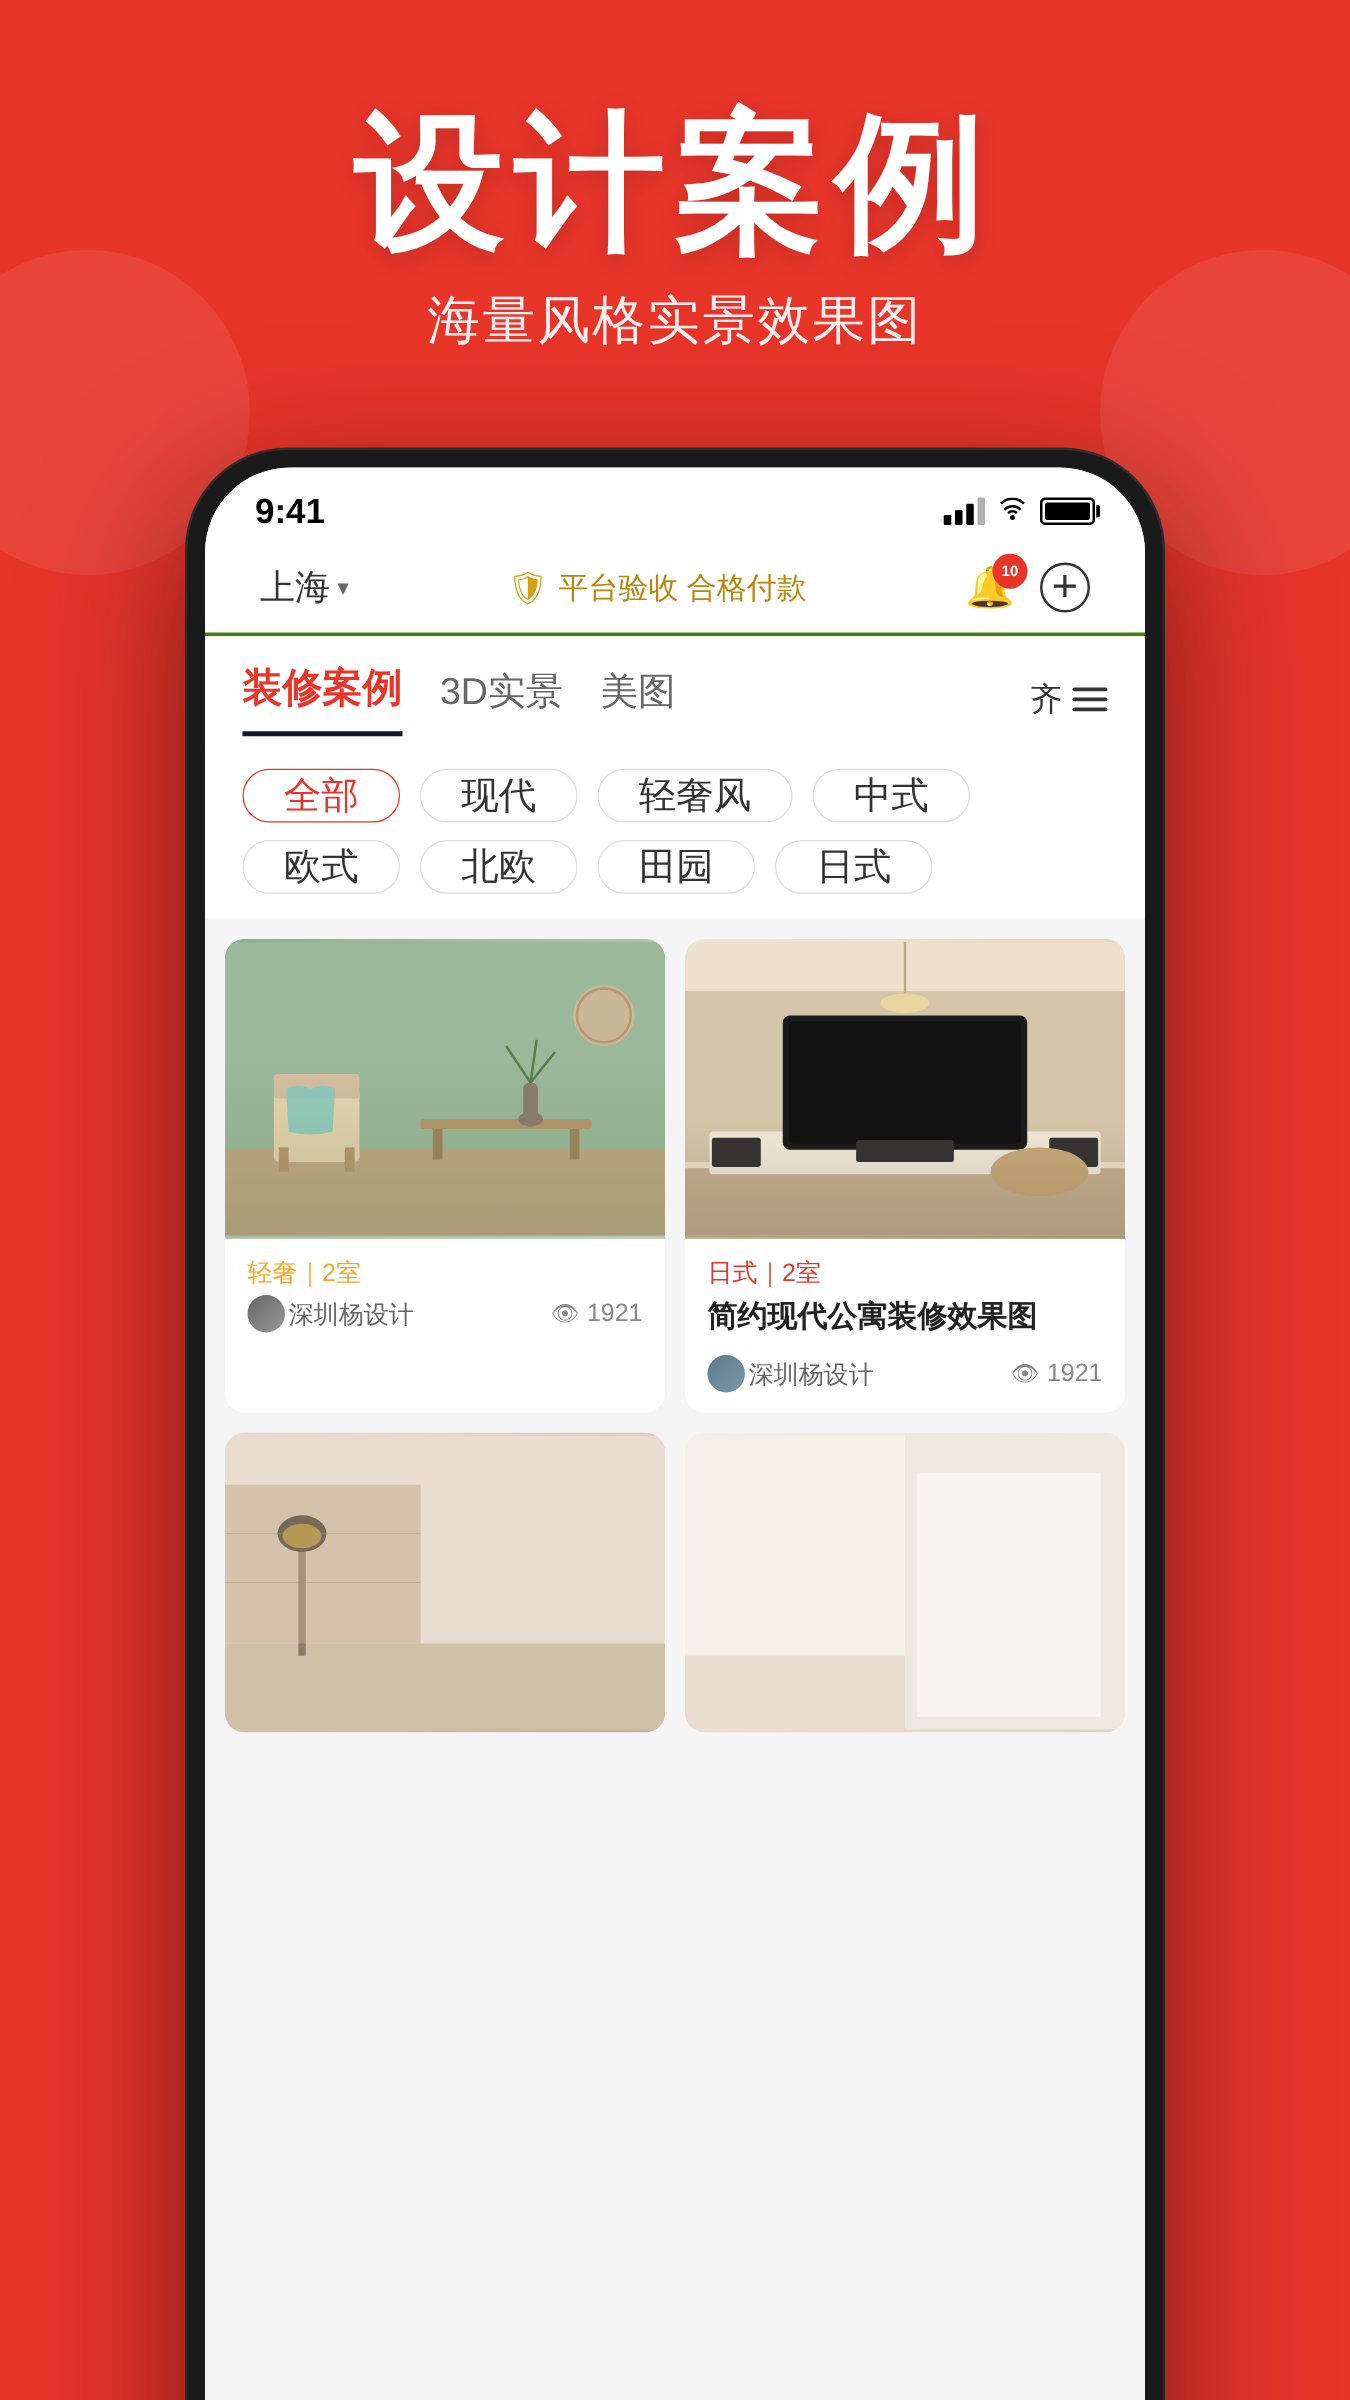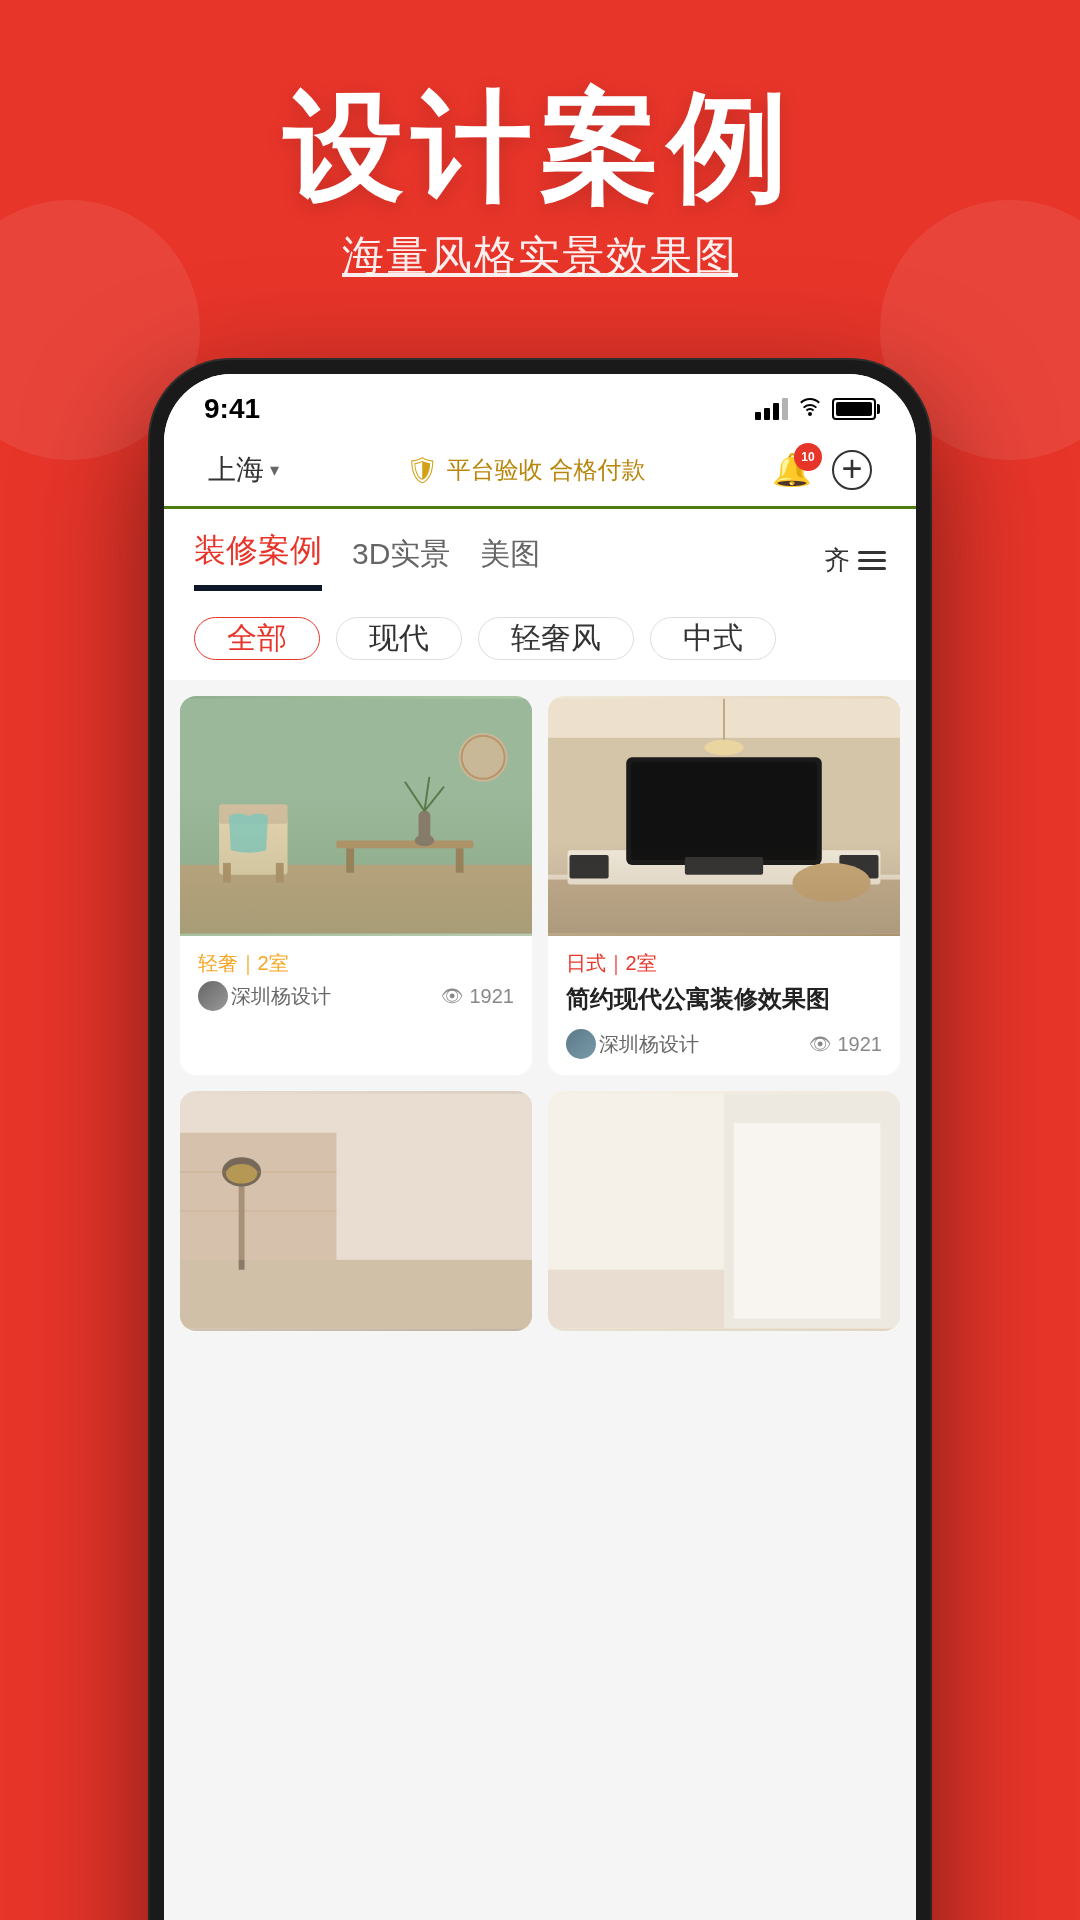--- a/index.html
+++ b/index.html
@@ -54,21 +54,20 @@
       letter-spacing: 8px;
       line-height: 1.1;
       text-shadow: 0 4px 20px rgba(0,0,0,0.15);
     }
     .hero-subtitle {
       font-size: 42px;
       color: rgba(255,255,255,0.92);
       margin-top: 16px;
       font-weight: 400;
       letter-spacing: 2px;
-      text-decoration: underline;
     }
 
     
     .phone-wrapper {
       position: absolute;
       top: 360px;
       left: 50%;
       transform: translateX(-50%);
       width: 780px;
       z-index: 5;
@@ -235,23 +234,23 @@
     .tab-item {
       font-size: 30px;
       color: #666;
       font-weight: 400;
       padding-bottom: 12px;
       white-space: nowrap;
       cursor: pointer;
     }
     .tab-item.active {
       color: #e8352a;
-      font-weight: 400;
+      font-weight: 700;
       font-size: 32px;
-      border-bottom: 6px solid #0f172a;
+      border-bottom: 4px solid #0f172a;
       text-align: right;
     }
     .tab-more {
       margin-left: auto;
       display: flex;
       align-items: center;
       gap: 8px;
       font-size: 26px;
       color: #333;
     }
@@ -484,20 +483,34 @@
             <span>全部</span>
           </div>
           <div class="chip">
             <span>现代</span>
           </div>
           <div class="chip">
             <span>轻奢风</span>
           </div>
           <div class="chip">
             <span>中式</span>
+          </div>
+        </div>
+        <div class="filter-row">
+          <div class="chip">
+            <span>欧式</span>
+          </div>
+          <div class="chip">
+            <span>北欧</span>
+          </div>
+          <div class="chip">
+            <span>田园</span>
+          </div>
+          <div class="chip">
+            <span>日式</span>
           </div>
         </div>
       </div>
 
       <div class="content-area">
 
         <div class="card">
           <div class="card-image-placeholder img-sage-room">
             <svg class="room-svg" viewBox="0 0 360 240" xmlns="http://www.w3.org/2000/svg">
 

